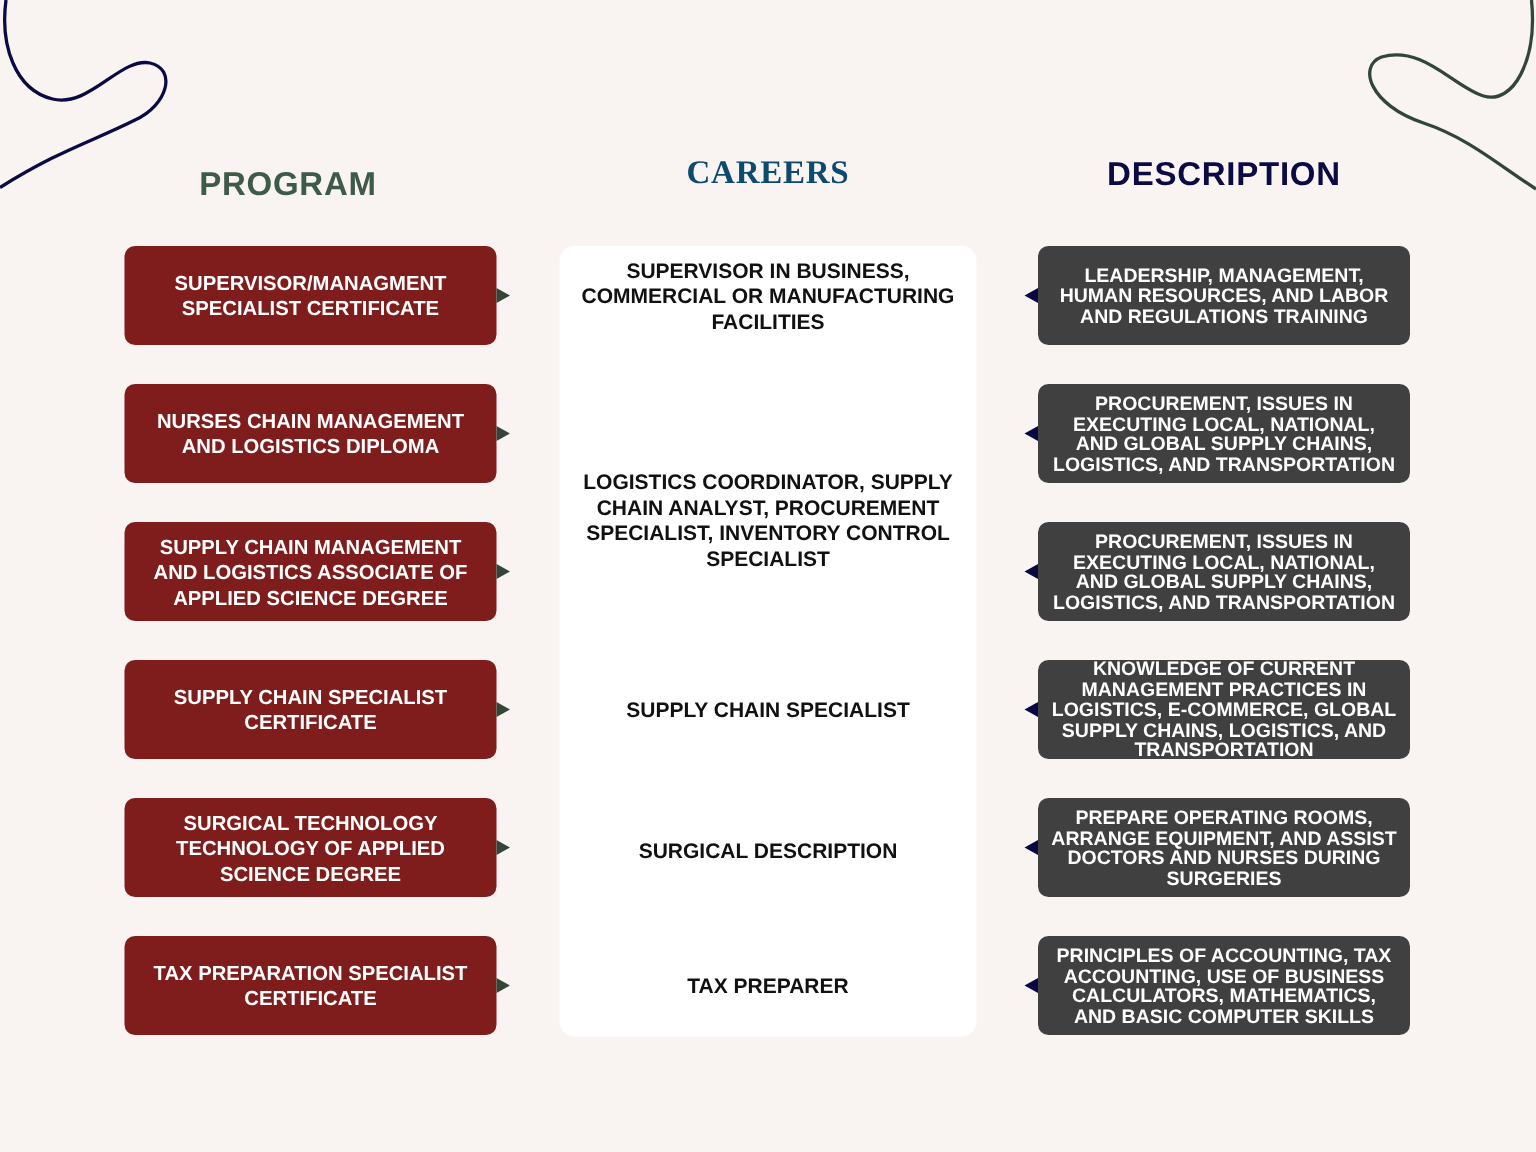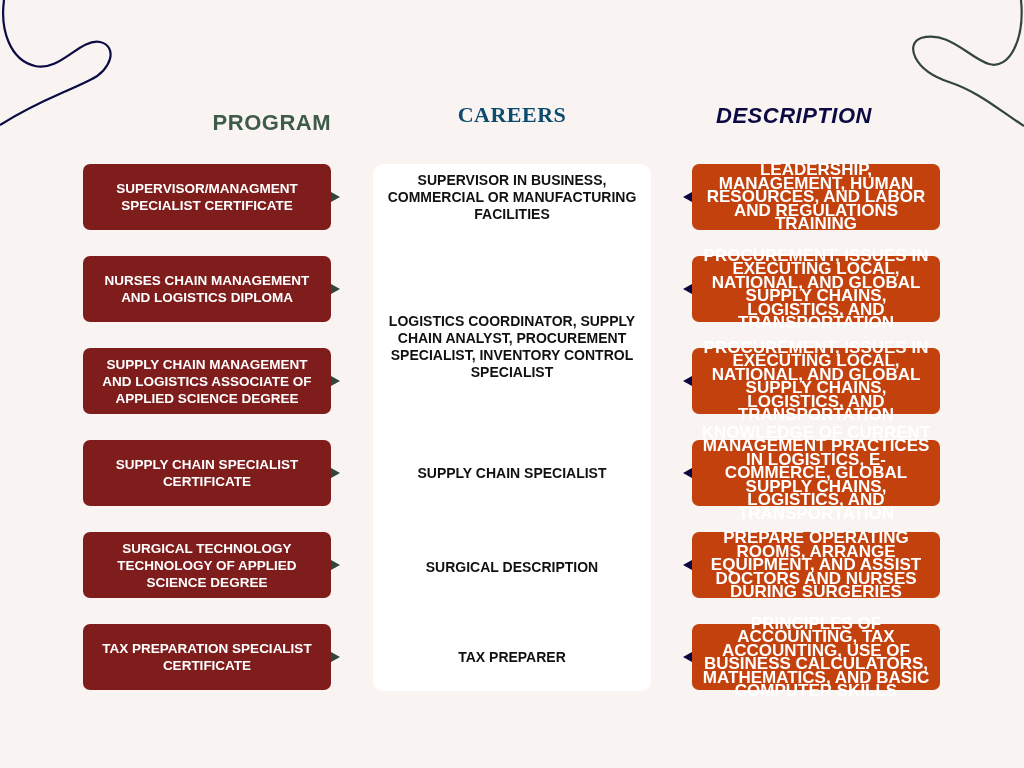--- a/index.html
+++ b/index.html
@@ -7,39 +7,39 @@
       width: 1024px; height: 768px; overflow: hidden;
       background: #f9f4f2;
       position: relative;
       font-family: "Liberation Sans", "DejaVu Sans", sans-serif;
     }
     .squiggle { position: absolute; }
     .col-header {
       position: absolute; font-weight: bold; font-size: 22px;
       letter-spacing: 0.5px; text-align: center;
     }
-    #h-program { left: 83px; width: 248px; top: 110px; color: #3e5a48; text-align: right; }
+    #h-program { left: 68px; width: 248px; top: 110px; color: #3e5a48; }
     #h-careers { left: 373px; width: 278px; top: 102px; color: #0c4a6e; font-family: Liberation Serif, serif; }
-    #h-desc { left: 670px; width: 248px; top: 103px; color: #0b0a42; font-style: italic; }
+    #h-desc { left: 692px; width: 248px; top: 103px; color: #0b0a42; }
 
     .prog-box {
       position: absolute; left: 83px; width: 248px; height: 66px;
       background: #7f1d1d; border-radius: 7px;
       color: #ffffff; font-weight: bold; font-size: 13.5px; line-height: 17px;
       display: flex; align-items: center; justify-content: center; text-align: center;
       box-sizing: border-box; padding: 0 10px;
     }
     .prog-box::after {
       content: ""; position: absolute; right: -9px; top: 50%; margin-top: -5px;
       border-left: 9px solid #33453b; border-top: 5px solid transparent; border-bottom: 5px solid transparent;
     }
     .desc-box {
       position: absolute; left: 692px; width: 248px; height: 66px;
-      background: #c2410c; border-radius: 7px;
-      color: #ffffff; font-weight: bold; font-size: 17px; line-height: 13.5px;
+      background: #404040; border-radius: 7px;
+      color: #ffffff; font-weight: bold; font-size: 13px; line-height: 13.5px;
       display: flex; align-items: center; justify-content: center; text-align: center;
       box-sizing: border-box; padding: 0 8px;
     }
     .desc-box::before {
       content: ""; position: absolute; left: -9px; top: 50%; margin-top: -5px;
       border-right: 9px solid #090845; border-top: 5px solid transparent; border-bottom: 5px solid transparent;
     }
     .careers-panel {
       position: absolute; left: 373px; top: 164px; width: 278px; height: 527px;
       background: #ffffff; border-radius: 10px;

